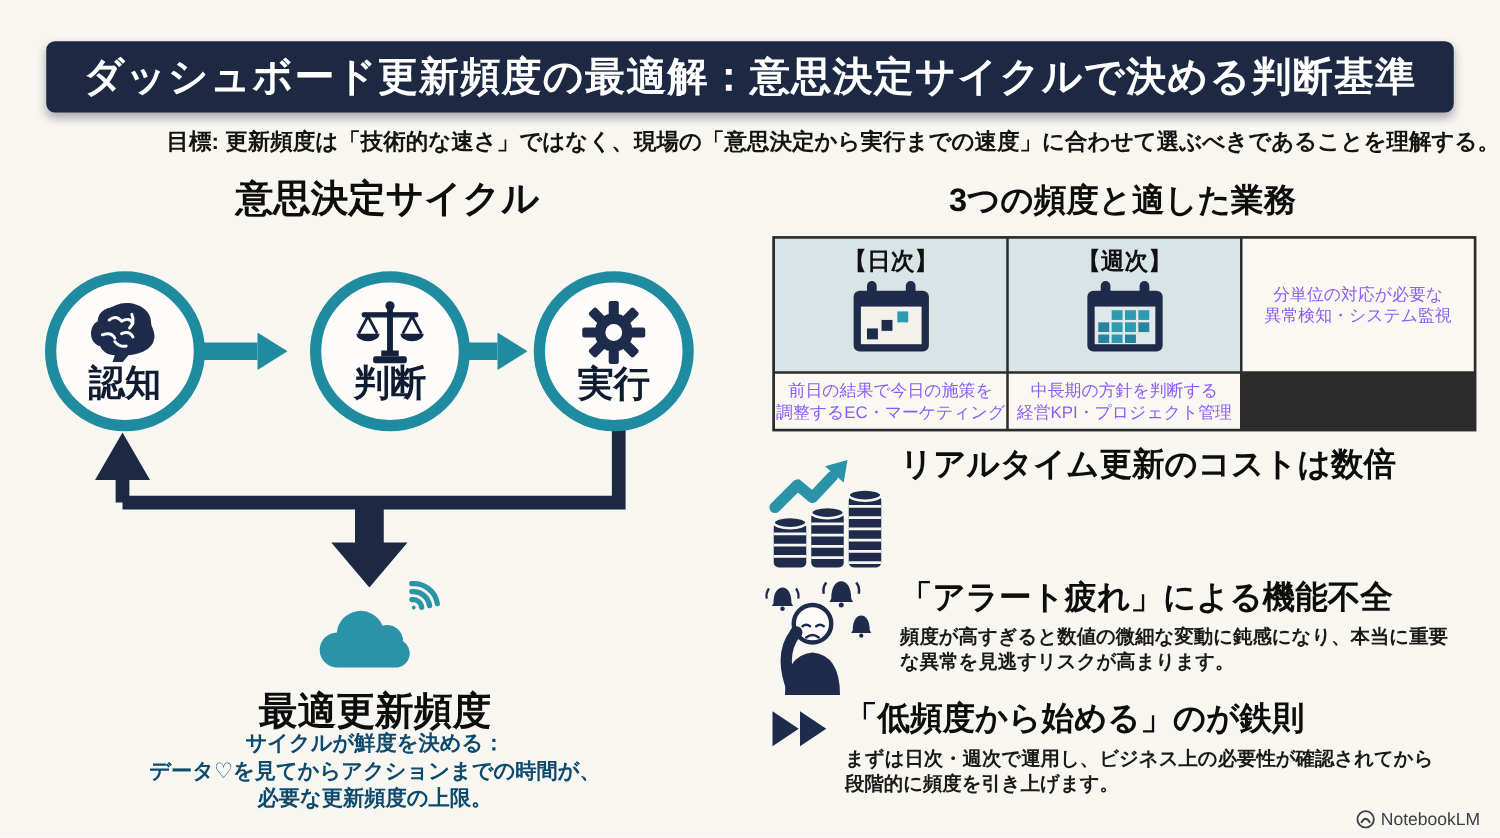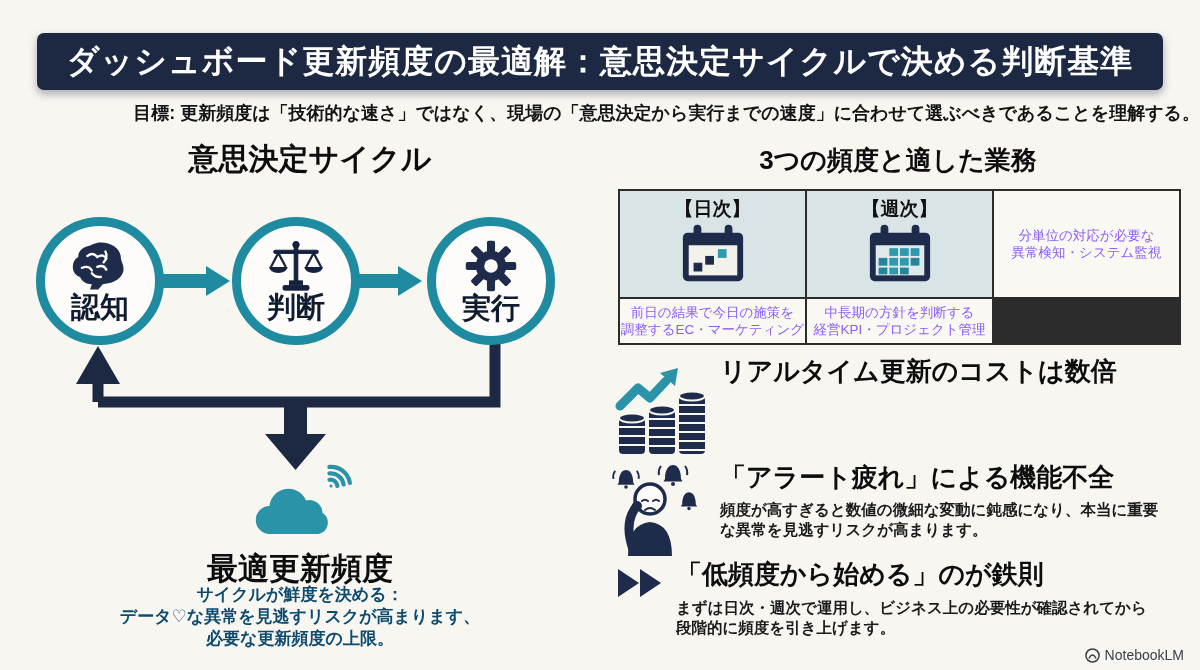--- a/index.html
+++ b/index.html
@@ -79,21 +79,21 @@
         <path d="M18 17 q6 -5 11 1 q7 -4 10 2"></path>
         <path d="M12 30 q8 -3 11 3"></path>
         <path d="M29 29 q7 -3 10 3"></path>
         <path d="M38 12 q3 7 -2 12"></path>
         <path d="M23 36 q4 5 10 4"></path>
       </g>
     </svg>
     <div class="label">認知</div>
   </div>
 
-  <div class="abs circle" style="left:232px;top:217px;text-align:right;">
+  <div class="abs circle" style="left:248px;top:217px;text-align:right;">
     <svg width="60" height="52" viewBox="0 0 64 56">
       <g fill="#14213d" stroke="#14213d">
         <circle cx="32" cy="5" r="3.5"></circle>
         <rect x="30" y="6" width="4" height="40"></rect>
         <rect x="8" y="11" width="48" height="3.5" rx="1.5"></rect>
         <path d="M13 14 L5 29 M13 14 L21 29" fill="none" stroke-width="2.4"></path>
         <path d="M3 29 a10 6.5 0 0 0 20 0 z" stroke="none"></path>
         <path d="M51 14 L43 29 M51 14 L59 29" fill="none" stroke-width="2.4"></path>
         <path d="M41 29 a10 6.5 0 0 0 20 0 z" stroke="none"></path>
         <rect x="25" y="44" width="14" height="4"></rect>
@@ -127,21 +127,21 @@
       <path d="M-5,-4 A7,7 0 0 1 5,-4"></path>
       <path d="M-9,-9 A13,13 0 0 1 9,-9"></path>
       <path d="M-13,-14 A19,19 0 0 1 13,-14"></path>
       <circle cx="0" cy="0" r="1.5" fill="#2a93a8" stroke="none"></circle>
     </g>
   </svg>
 
   <div class="abs result-heading">最適更新頻度</div>
   <div class="abs result-lines">
     <span>サイクルが鮮度を決める：</span>
-    <span>データ♡な異常を見逃すリスクが高まります、</span>
+    <span>データ♡を見てからアクションまでの時間が、</span>
     <span>必要な更新頻度の上限。</span>
   </div>
 
   <div class="abs section-heading freq-heading">3つの頻度と適した業務</div>
 
   <div class="abs freq-table">
     <div class="freq-head">
       <div class="freq-label">【日次】</div>
       <svg width="68" height="64" viewBox="0 0 70 64">
         <rect x="4" y="10" width="62" height="50" rx="5" fill="#1e2b4a"></rect>

